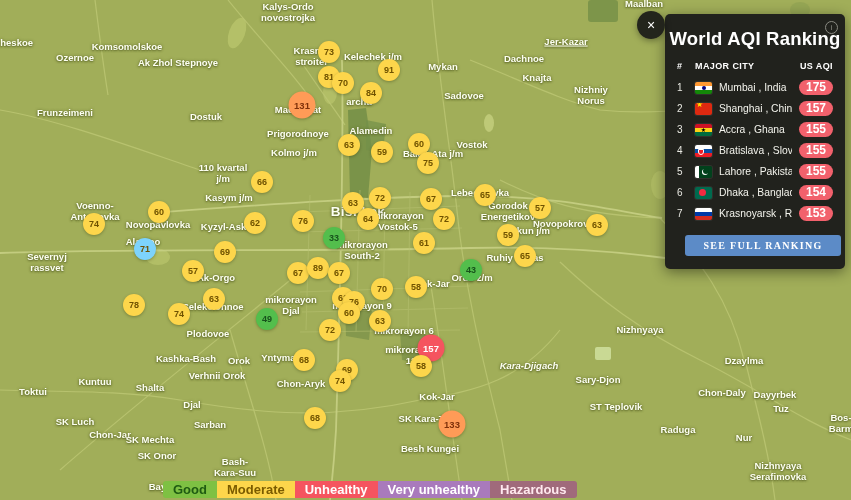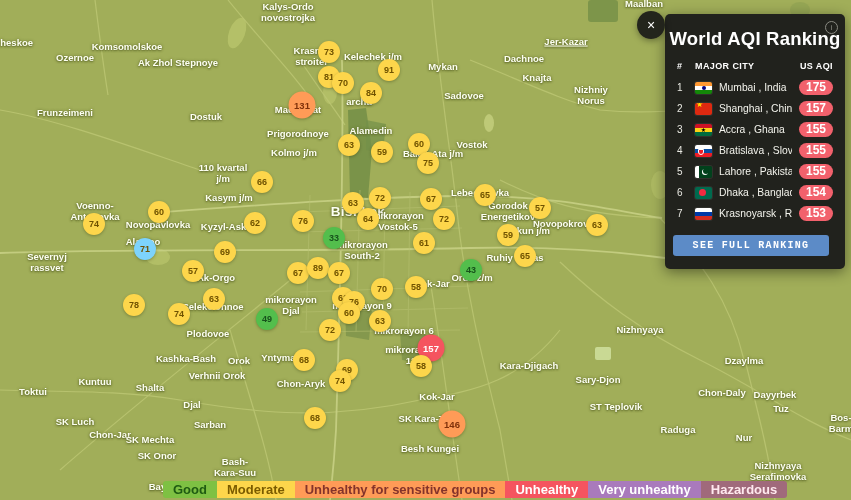--- a/index.html
+++ b/index.html
@@ -28,23 +28,23 @@
   #info-btn{position:absolute;right:7px;top:7px;width:11px;height:11px;border:1px solid #8a8a82;
     border-radius:50%;color:#8a8a82;font-size:8px;line-height:11px;text-align:center;cursor:pointer}
   #cols{display:flex;margin:11px 12px 6px;font-size:9px;font-weight:700;letter-spacing:.4px;color:#fff}
   #cols .c1{width:18px}#cols .c2{flex:1}#cols .c3{text-align:right}
   #rows{margin:0 12px}
   .rrow{display:flex;align-items:center;height:21px;gap:7px;cursor:pointer}
   .rrow .rk{width:11px;font-size:10px;color:#e9e9e2}
   .rrow .city{flex:1;font-size:10.3px;color:#f3f3ec;white-space:nowrap;overflow:hidden}
   .badge{width:34px;height:15px;border-radius:8px;text-align:center;line-height:15px;
     font-size:12px;font-weight:700;color:#fff}
-  #see-full{display:block;margin:11px 8px 0;width:calc(100% - 24px);height:21px;border:none;
+  #see-full{display:block;margin:11px 20px 0;width:calc(100% - 24px);height:21px;border:none;
     border-radius:3px;background:#5c8bc7;color:#fff;font-size:10px;font-weight:700;
-    letter-spacing:1.3px;cursor:pointer;font-family:Liberation Mono, monospace}
+    letter-spacing:1.3px;cursor:pointer;font-family:Liberation Serif, serif}
   #close-btn{position:absolute;left:637px;top:11px;width:28px;height:28px;border-radius:50%;
     background:rgba(30,31,26,.96);color:#fff;display:flex;align-items:center;justify-content:center;
     font-size:14px;z-index:11;cursor:pointer;box-shadow:0 2px 6px rgba(0,0,0,.35)}
   
   .flag{width:17px;height:12px;border-radius:2px;position:relative;overflow:hidden;flex:0 0 auto;
     box-shadow:0 0 0 1px rgba(255,255,255,.07)}
   .f-india{background:linear-gradient(180deg,#FF9933 0 33%,#fff 33% 66%,#138808 66% 100%)}
   .f-india::after{content:"";position:absolute;left:50%;top:50%;width:4px;height:4px;margin:-2px 0 0 -2px;border-radius:50%;background:#000080}
   .f-china{background:#DE2910}
   .f-china::after{content:"\2605";position:absolute;left:1px;top:-3px;color:#FFDE00;font-size:8px}
@@ -185,21 +185,21 @@
       <div class="mlabel" style="left: 157px; top: 456px;">SK Onor</div>
       <div class="mlabel" style="left: 235px; top: 468px;">Bash-
 Kara-Suu</div>
       <div class="mlabel" style="left: 163px; top: 487px;">Baytik</div>
       <div class="mlabel" style="left: 216px; top: 278px;">Ak-Orgo</div>
       <div class="mlabel" style="left: 213px; top: 307px;">Selekcionnoe</div>
       <div class="mlabel" style="left: 432px; top: 284px;">Kok-Jar</div>
       <div class="mlabel" style="left: 437px; top: 397px;">Kok-Jar</div>
       <div class="mlabel" style="left: 427px; top: 419px;">SK Kara-Too</div>
       <div class="mlabel" style="left: 430px; top: 449px;">Besh Kungei</div>
-      <div class="mlabel" style="left: 529px; top: 366px;">Kara-Djigach</div>
+      <div class="mlabel" style="left: 529px; top: 366px; font-style: italic;">Kara-Djigach</div>
       <div class="mlabel" style="left: 598px; top: 380px;">Sary-Djon</div>
       <div class="mlabel" style="left: 616px; top: 407px;">ST Teplovik</div>
       <div class="mlabel" style="left: 678px; top: 430px;">Raduga</div>
       <div class="mlabel" style="left: 744px; top: 438px;">Nur</div>
       <div class="mlabel" style="left: 722px; top: 393px;">Chon-Daly</div>
       <div class="mlabel" style="left: 775px; top: 395px;">Dayyrbek</div>
       <div class="mlabel" style="left: 781px; top: 409px;">Tuz</div>
       <div class="mlabel" style="left: 841px; top: 424px;">Bos-Barm</div>
       <div class="mlabel" style="left: 744px; top: 361px;">Dzaylma</div>
       <div class="mlabel" style="left: 640px; top: 330px;">Nizhnyaya</div>
@@ -251,28 +251,27 @@
       <div class="marker" style="left: 349px; top: 313px; background: rgb(253, 214, 75); color: rgb(111, 82, 0);">60</div>
       <div class="marker" style="left: 380px; top: 321px; background: rgb(253, 214, 75); color: rgb(111, 82, 0);">63</div>
       <div class="marker" style="left: 330px; top: 330px; background: rgb(253, 214, 75); color: rgb(111, 82, 0);">72</div>
       <div class="marker" style="left: 267px; top: 319px; background: rgb(83, 190, 76); color: rgb(23, 82, 28);">49</div>
       <div class="marker" style="left: 304px; top: 360px; background: rgb(253, 214, 75); color: rgb(111, 82, 0);">68</div>
       <div class="marker" style="left: 347px; top: 370px; background: rgb(253, 214, 75); color: rgb(111, 82, 0);">69</div>
       <div class="marker" style="left: 340px; top: 381px; background: rgb(253, 214, 75); color: rgb(111, 82, 0);">74</div>
       <div class="marker" style="left: 315px; top: 418px; background: rgb(253, 214, 75); color: rgb(111, 82, 0);">68</div>
       <div class="marker wide" style="left: 431px; top: 348px; background: rgb(245, 84, 95); color: rgb(255, 255, 255);">157</div>
       <div class="marker" style="left: 421px; top: 366px; background: rgb(253, 214, 75); color: rgb(111, 82, 0);">58</div>
-      <div class="marker wide" style="left: 452px; top: 424px; background: rgb(255, 155, 87); color: rgb(126, 48, 10);">146</div>
+      <div class="marker wide" style="left: 452px; top: 424px; background: rgb(255, 155, 87); color: rgb(126, 48, 10);">133</div>
     </div>
 </div>
 
 <div id="legend">
     <span class="chip" style="background: rgb(126, 193, 67); color: rgb(30, 91, 18);">Good</span>
     <span class="chip" style="background: rgb(253, 214, 75); color: rgb(122, 91, 0);">Moderate</span>
-    <span class="chip" style="background: rgb(255, 155, 87); color: rgb(132, 51, 43);">Unhealthy for sensitive groups</span>
     <span class="chip" style="background: rgb(245, 84, 95); color: rgb(255, 255, 255);">Unhealthy</span>
     <span class="chip" style="background: rgb(169, 122, 188); color: rgb(255, 255, 255);">Very unhealthy</span>
     <span class="chip" style="background: rgb(160, 106, 123); color: rgb(255, 233, 239);">Hazardous</span>
   </div>
 
 <div id="close-btn">
   <span>×</span>
 </div>
 
 <div id="panel">

